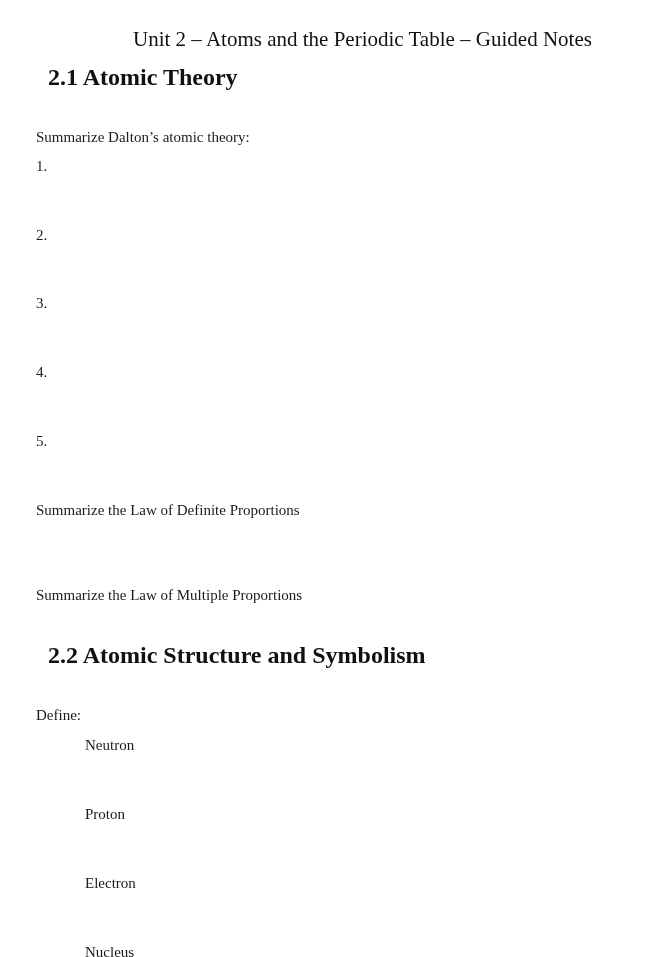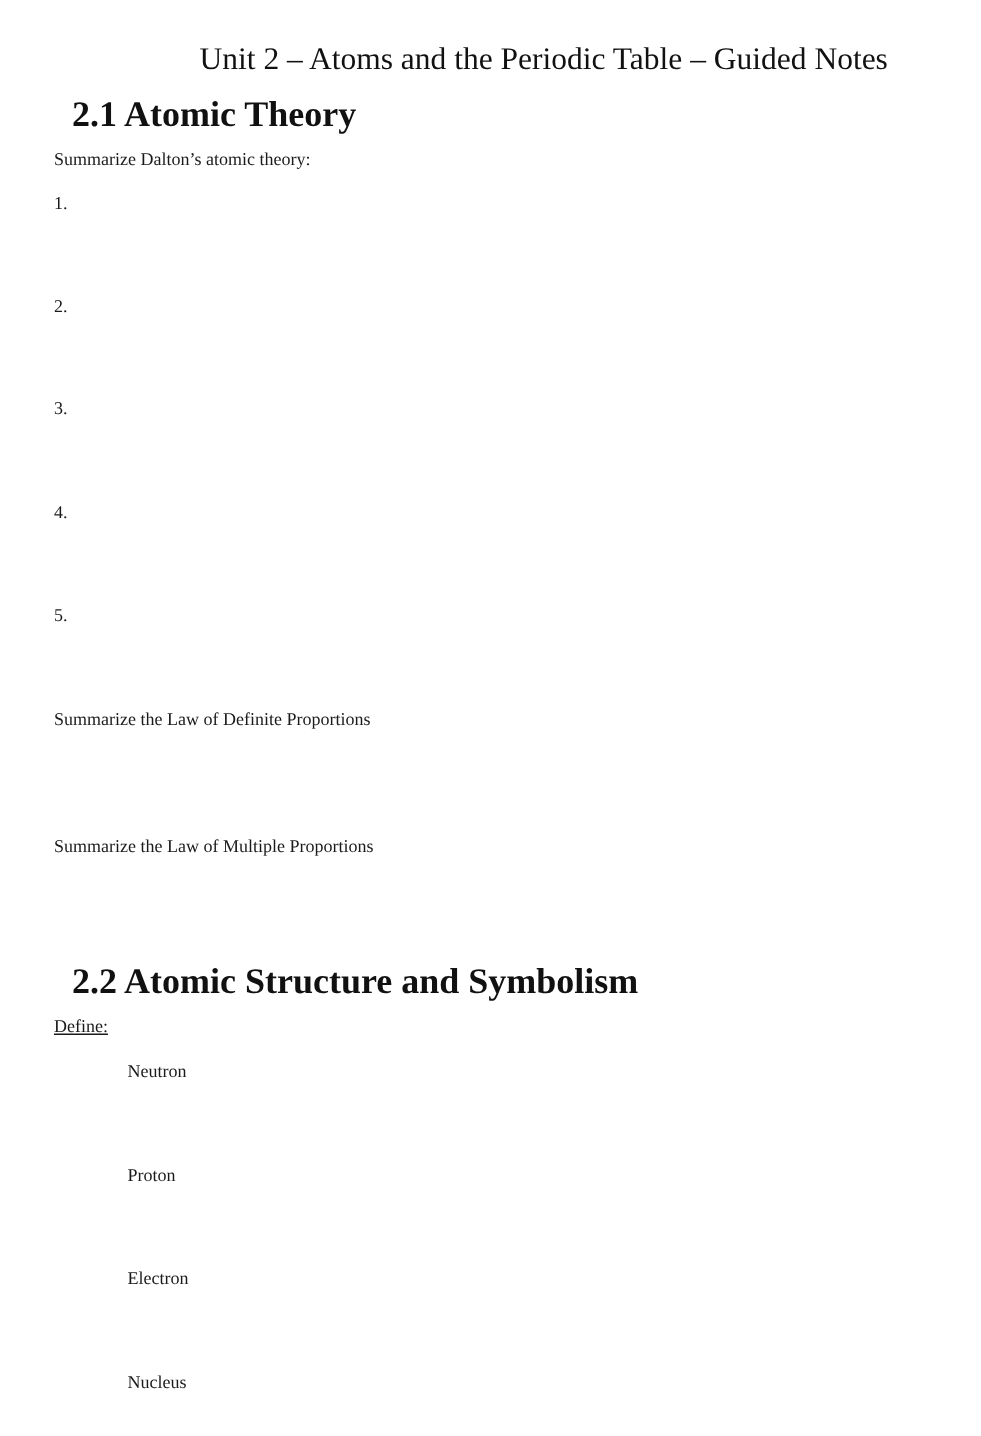--- a/index.html
+++ b/index.html
@@ -3,39 +3,39 @@
   <meta charset="utf-8">
   <style>
     html, body { margin: 0; padding: 0; }
     body {
       width: 654px; height: 957px; background: #ffffff; position: relative; overflow: hidden;
       font-family: "Liberation Serif", "DejaVu Serif", serif; color: #111111;
     }
     .abs { position: absolute; white-space: nowrap; }
     .title { font-weight: normal; font-size: 21px; top: 27px; left: 133px; }
     .h2 { font-weight: bold; font-size: 24px; left: 36px; margin-left: 12px; }
-    .txt { font-size: 12px; left: 36px; color: #1a1a1a; }
+    .txt { font-size: 15px; left: 36px; color: #1a1a1a; margin-top: 30px; }
     .indent { left: 85px; }
   </style>
 </head>
 <body>
 
 <div class="abs title">Unit 2 – Atoms and the Periodic Table – Guided Notes</div>
 
 <div class="abs h2" style="top:64px;">2.1 Atomic Theory</div>
 <div class="abs txt" style="top:99px;">Summarize Dalton’s atomic theory:</div>
 
 <div class="abs txt" style="top:128px;">1.</div>
 <div class="abs txt" style="top:197px;">2.</div>
 <div class="abs txt" style="top:265px;">3.</div>
 <div class="abs txt" style="top:334px;">4.</div>
 <div class="abs txt" style="top:403px;">5.</div>
 
 <div class="abs txt" style="top:472px;">Summarize the Law of Definite Proportions</div>
 <div class="abs txt" style="top:557px;text-align:right;">Summarize the Law of Multiple Proportions</div>
 
 <div class="abs h2" style="top:642px;">2.2 Atomic Structure and Symbolism</div>
-<div class="abs txt" style="top:677px;text-decoration:underline;">Define:</div>
+<div class="abs txt" style="top:677px;">Define:</div>
 
 <div class="abs txt indent" style="top:707px;text-align:center;">Neutron</div>
 <div class="abs txt indent" style="top:776px;">Proton</div>
 <div class="abs txt indent" style="top:845px;text-align:right;">Electron</div>
 <div class="abs txt indent" style="top:914px;">Nucleus</div>
 
 </body></html>

